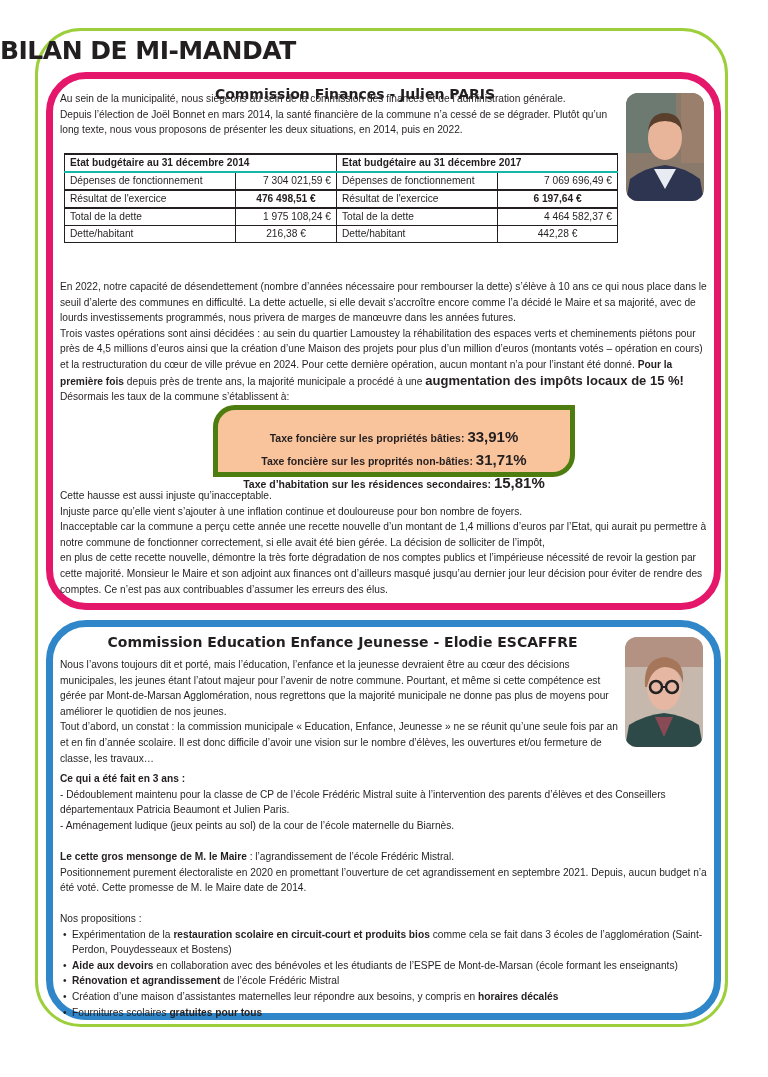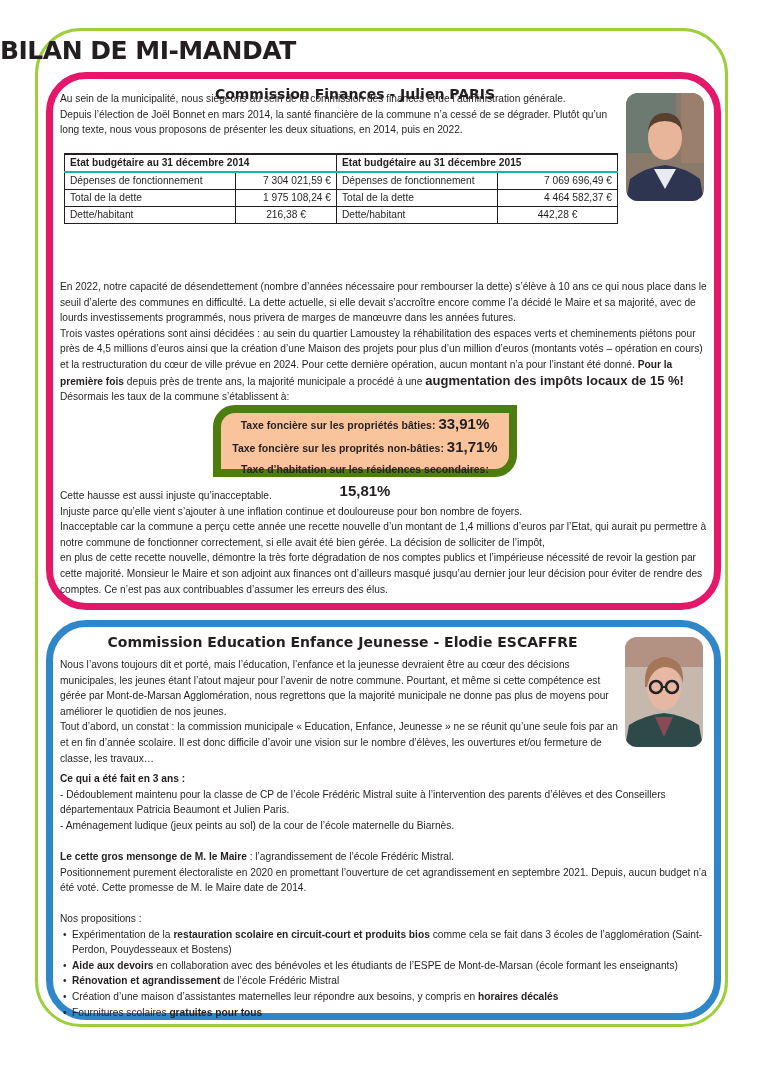--- a/index.html
+++ b/index.html
@@ -21,23 +21,23 @@
   .txt p { margin: 0; }
   .photo { position: absolute; border-radius: 12px; overflow: hidden; }
   table.budget { position: absolute; left: 64px; top: 153px; width: 554px; border-collapse: collapse;
                  font-size: 10.2px; font-family: "Liberation Sans", sans-serif; }
   table.budget td { border: 1px solid #231f20; padding: 1px 5px; vertical-align: top; line-height: 14px; }
   table.budget tr.head td { font-weight: bold; border-top: 2px solid #231f20; border-bottom: 2px solid #14b8a6; }
   table.budget tr.result td { border-top: 2px solid #231f20; border-bottom: 2px solid #231f20; }
   table.budget td.num { text-align: right; }
   table.budget td.center { text-align: center; }
   table.budget td.bold { font-weight: bold; text-align: center; }
-  .taxbox { position: absolute; left: 213px; top: 405px; width: 304px; height: 72px;
-            background: #f9c39b; border: 8px solid #4d7c0f; box-sizing: border-box;
-            border-radius: 22px 0 22px 0; text-align: center; padding-top: 0; }
+  .taxbox { position: absolute; left: 213px; top: 405px; width: 362px; height: 72px;
+            background: #f9c39b; border: 5px solid #4d7c0f; box-sizing: border-box;
+            border-radius: 22px 0 22px 0; text-align: center; padding-top: 16px; }
   .taxline { font-size: 10.5px; font-weight: bold; line-height: 21px; color: #231f20; }
   .taxval { font-size: 15px; font-weight: bold; }
   .big { font-size: 13px; font-weight: bold; }
   b { font-weight: bold; }
   ul.props { margin: 0; padding-left: 12px; list-style: none; }
   ul.props li { position: relative; }
   ul.props li::before { content: "\2022"; position: absolute; left: -9px; }
 </style>
 </head>
 <body>
@@ -62,27 +62,33 @@
 
 <div class="txt" style="left:60px; top:91px; width:560px;">
   <p>Au sein de la municipalité, nous siégeons au sein de la commission des finances et de l’administration générale.</p>
   <p>Depuis l’élection de Joël Bonnet en mars 2014, la santé financière de la commune n’a cessé de se dégrader. Plutôt qu’un long texte, nous vous proposons de présenter les deux situations, en 2014, puis en 2022.</p>
 </div>
 
 <table class="budget">
   <tbody>
       <tr class="head">
     <td colspan="2">Etat budgétaire au 31 décembre 2014</td>
-    <td colspan="2">Etat budgétaire au 31 décembre 2015</td>
+    <td colspan="2">Etat budgétaire au 31 décembre 2017</td>
   </tr>
   <tr>
     <td style="width:160px">Dépenses de fonctionnement</td>
     <td class="num" style="width:90px">7 304 021,59 €</td>
     <td style="width:150px">Dépenses de fonctionnement</td>
     <td class="num">7 069 696,49 €</td>
+  </tr>
+  <tr class="result">
+    <td>Résultat de l'exercice</td>
+    <td class="bold">476 498,51 €</td>
+    <td>Résultat de l'exercice</td>
+    <td class="bold">6 197,64 €</td>
   </tr>
   <tr>
     <td>Total de la dette</td>
     <td class="num">1 975 108,24 €</td>
     <td>Total de la dette</td>
     <td class="num">4 464 582,37 €</td>
   </tr>
   <tr>
     <td>Dette/habitant</td>
     <td class="center">216,38 €</td>

